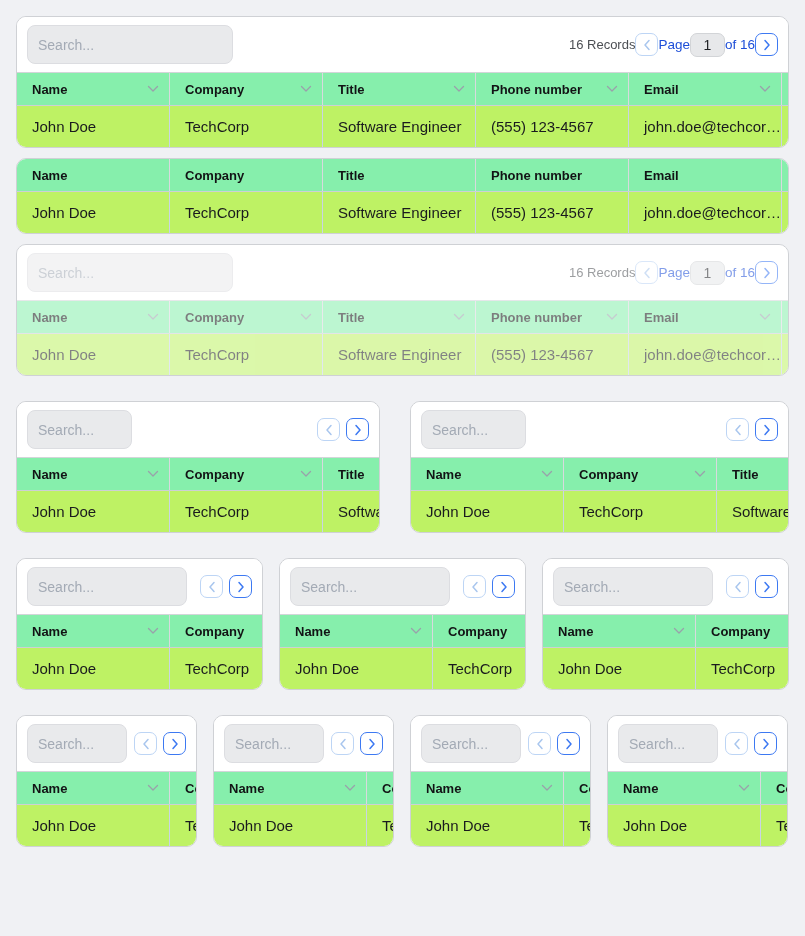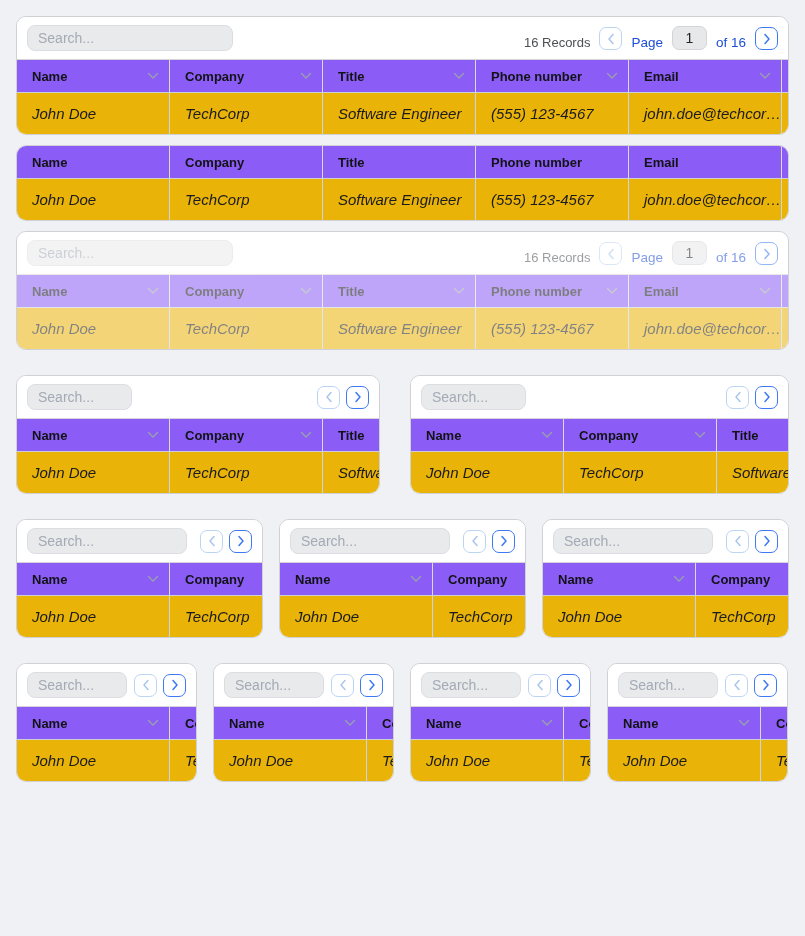--- a/index.html
+++ b/index.html
@@ -21,37 +21,37 @@
   .grid3 { display:grid; grid-template-columns:repeat(3,247px); column-gap:16px; margin-bottom:25px; }
   .grid4 { display:grid; grid-template-columns:repeat(4,181px); column-gap:16px; }
 
   .topbar {
     display:flex; align-items:center;
     padding:8px 10px;
     border-bottom:1px solid #d3d5d9;
     background:#fff;
   }
   .search {
-    height:26px;
+    height:39px;
     background:#e9eaec;
     border:1px solid #dcdde1;
     border-radius:8px;
     padding:0 10px;
     font-size:14px;
     color:#333;
     outline:none;
     font-family:inherit;
   }
   .search::placeholder { color:#a3aab5; }
   .sz-full .search    { width:206px; }
   .sz-half .search    { width:105px; }
   .sz-third .search   { width:160px; }
   .sz-quarter .search { width:100px; }
 
-  .pager { margin-left:auto; display:flex; align-items:flex-end; gap:9px; }
+  .pager { margin-left:auto; display:flex; align-items:center; gap:0; }
   .btngroup { margin-left:auto; display:flex; align-items:center; gap:6px; }
   .records { font-size:13px; color:#4c4f54; white-space:nowrap; }
   .pgtext  { font-size:13.5px; color:#1d4ed8; white-space:nowrap; }
   .pginput {
     width:35px; height:24px;
     background:#e7e8ea;
     border:1px solid #d2d4d7;
     border-radius:7px;
     text-align:center;
     font-size:14px; color:#1f2124;
@@ -61,33 +61,33 @@
   .btn {
     width:23px; height:23px;
     border-radius:7px;
     background:#fff;
     display:flex; align-items:center; justify-content:center;
     padding:0; cursor:pointer; flex:0 0 auto;
   }
   .btn.prev { border:1.5px solid #bdd5f5; color:#a9c6ee; }
   .btn.next { border:1.5px solid #3d79f2; color:#3d79f2; }
 
-  .thead { display:flex; background:#8b5cf6; border-bottom:1px solid #cdd0d4; }
+  .thead { display:flex; background:#86efac; border-bottom:1px solid #cdd0d4; }
   .th {
     width:153px; min-width:153px; height:32px;
     border-right:1px solid #d8dade;
     display:flex; align-items:center; justify-content:space-between;
     padding:0 10px 0 15px;
     font-size:13px; font-weight:bold; color:#121315;
     white-space:nowrap; overflow:hidden;
   }
   .th .sort { color:#99a1aa; flex:0 0 auto; margin-left:6px; }
   .th.plain { justify-content:flex-start; }
 
-  .trow { display:flex; background:#eab308;font-style:italic; }
+  .trow { display:flex; background:#bef264; }
   .td {
     width:153px; min-width:153px; height:41px; line-height:41px;
     border-right:1px solid #c9d4e4;
     padding:0 2px 0 15px;
     font-size:15px; color:#1a1b1e;
     white-space:nowrap; overflow:hidden;
   }
   .cell-fill {
     flex:1 1 auto; width:auto; min-width:0;
     border-right:none; padding:0;

